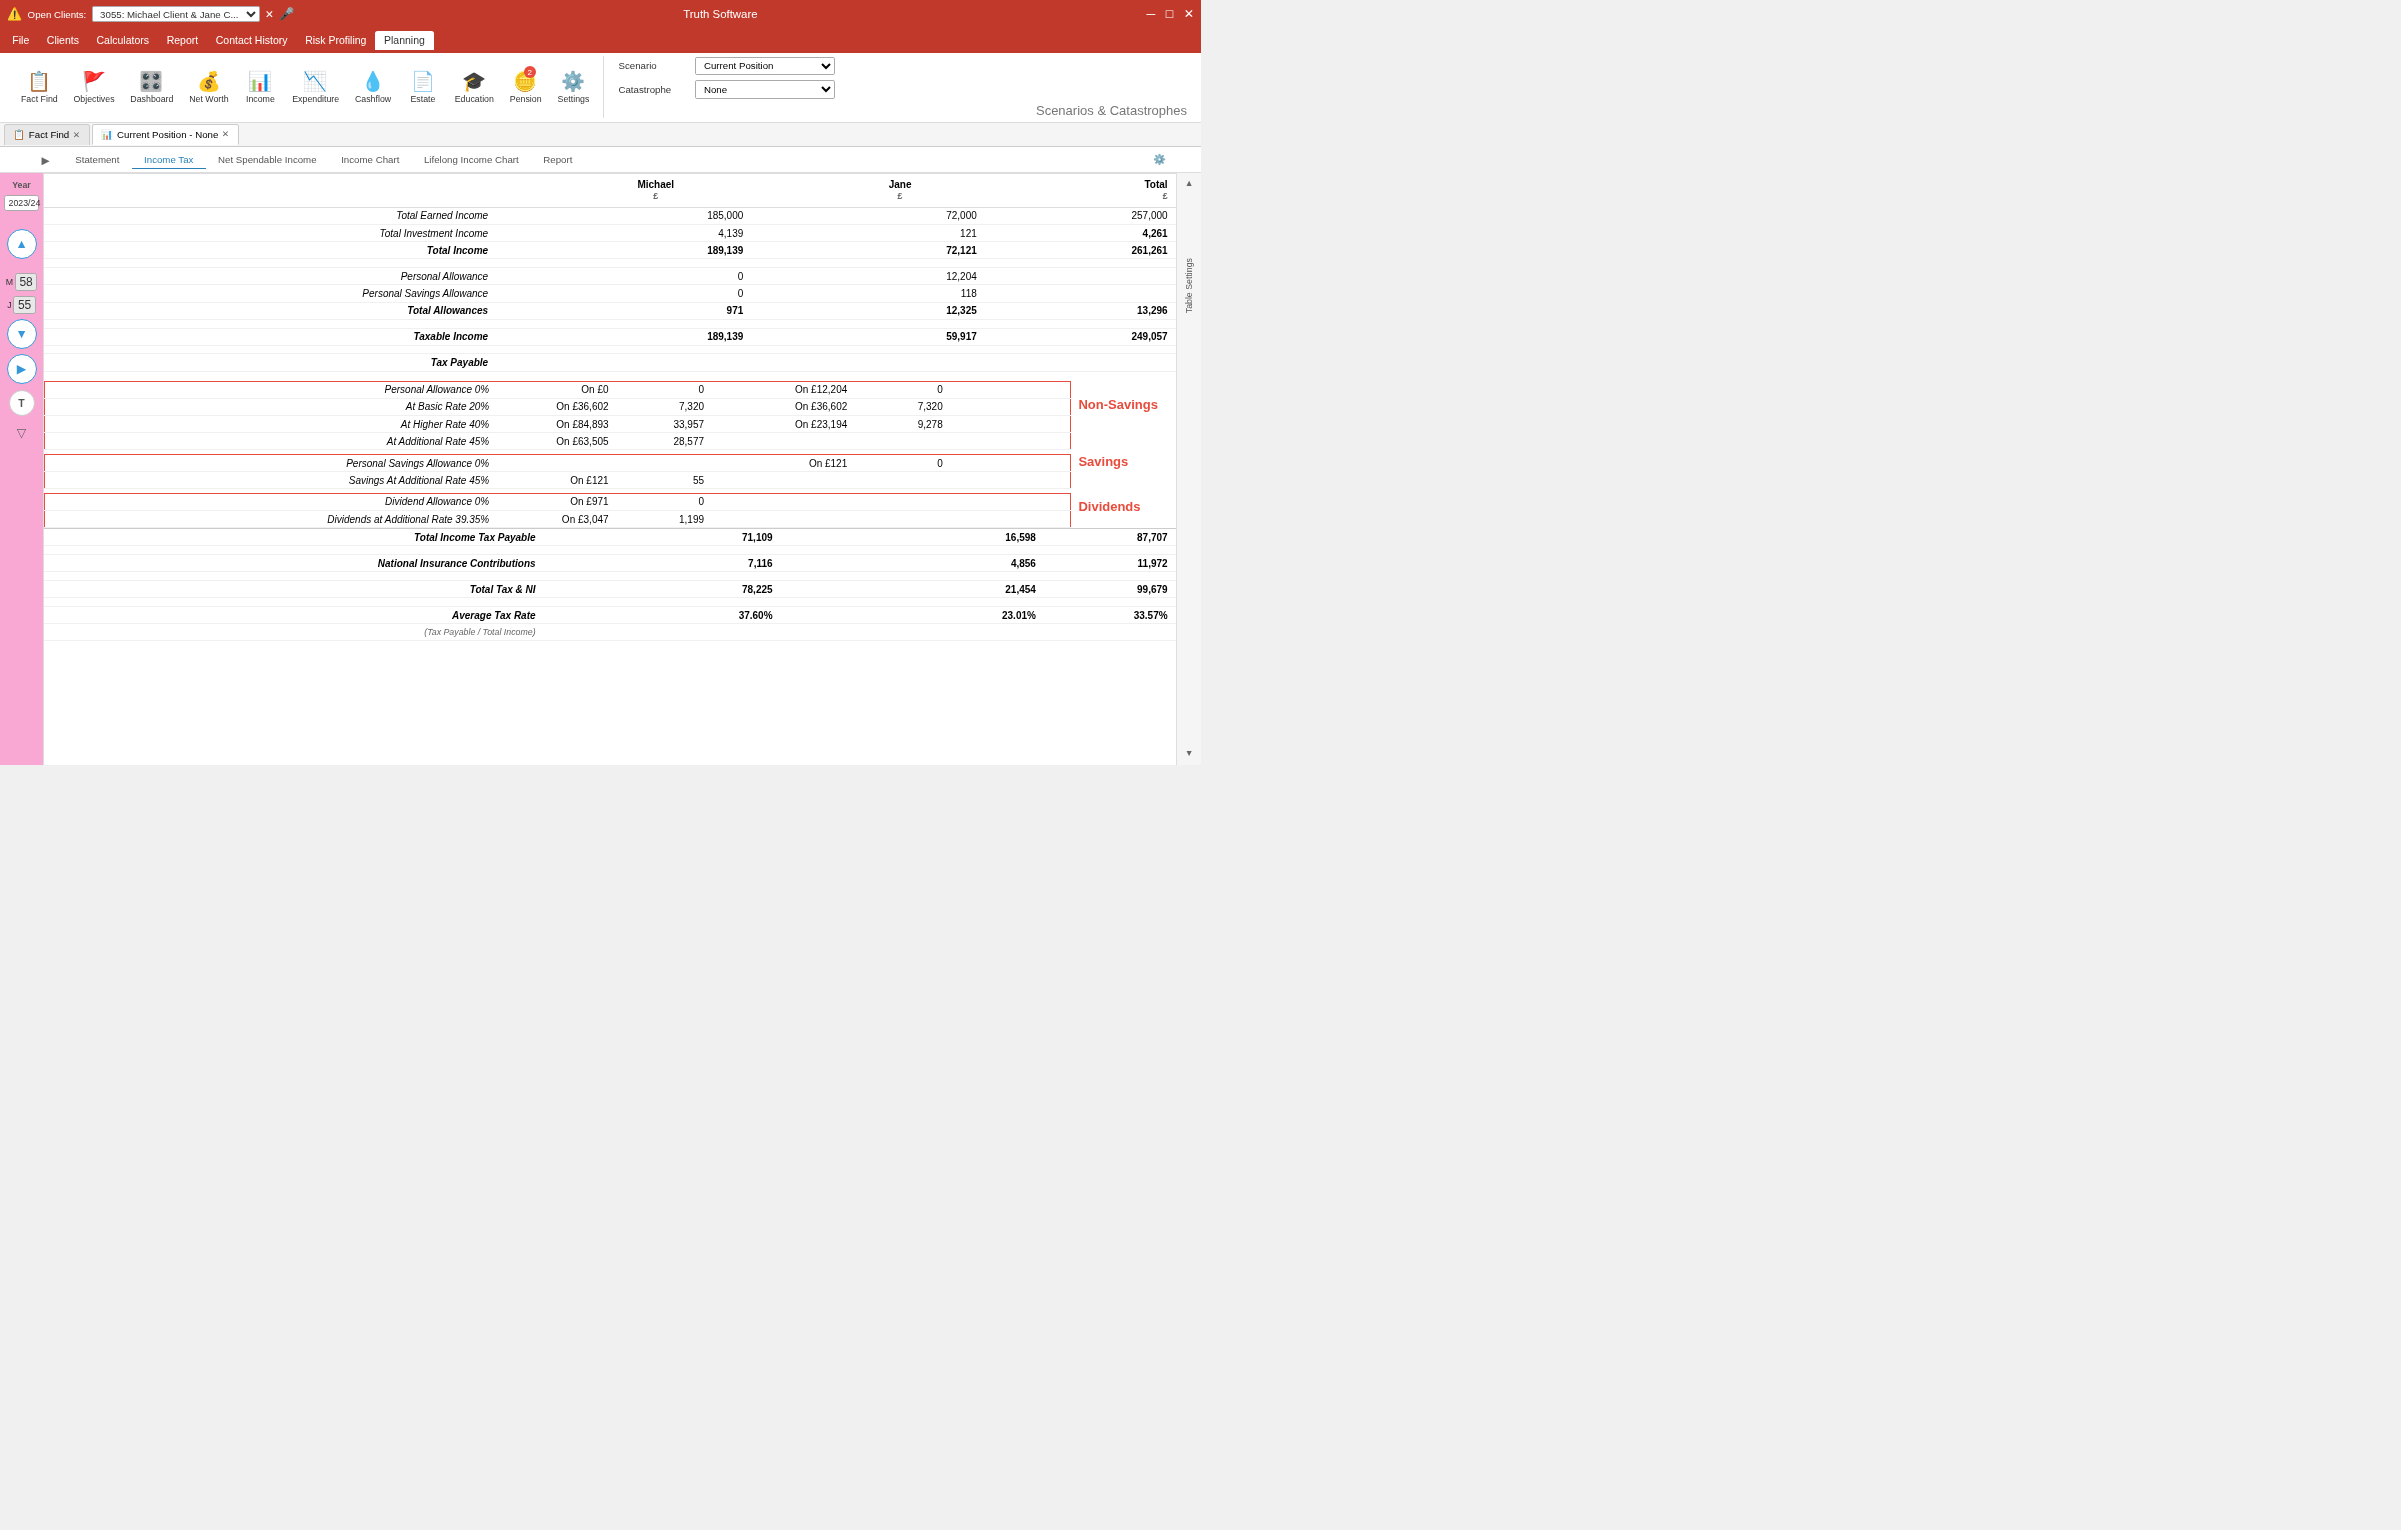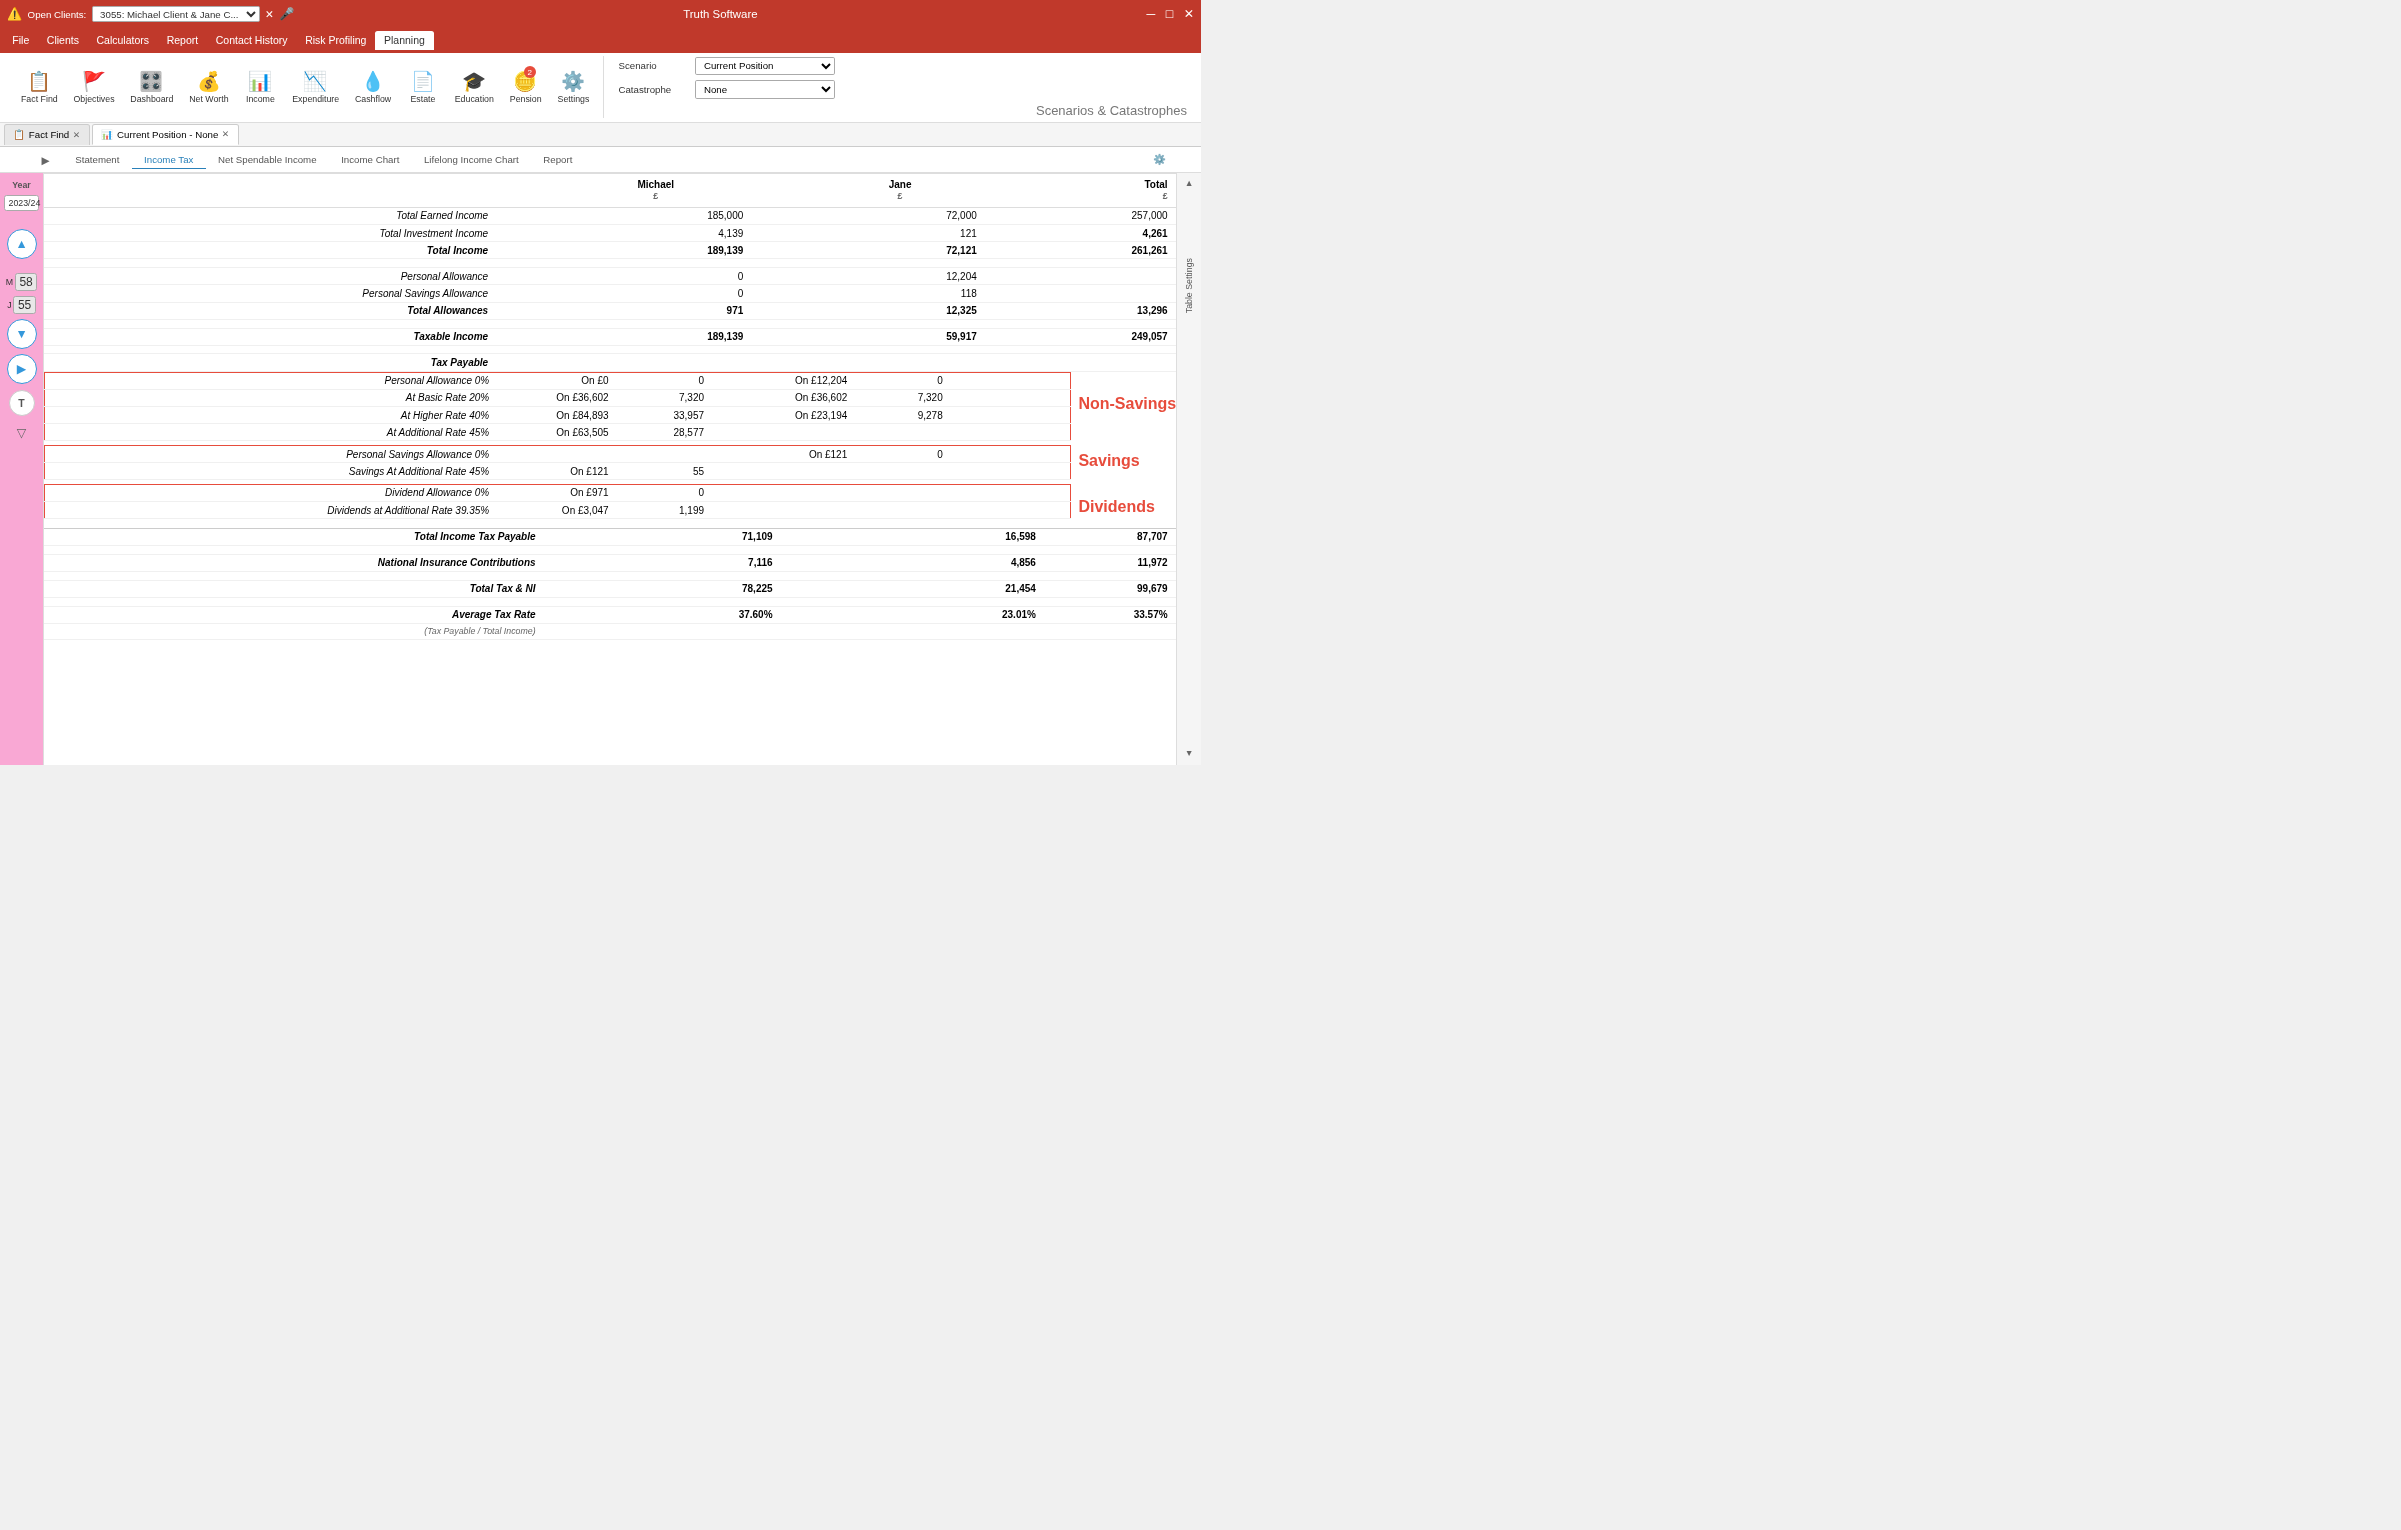--- a/index.html
+++ b/index.html
@@ -256,21 +256,21 @@
     .income-table tr.bold-row td { font-weight: bold; }
     .income-table tr.empty-row td { height: 8.8px; }
 
     
     .non-savings-box, .savings-box, .dividends-box {
       border: 1.8px solid #e74c3c;
     }
     .non-savings-label, .savings-label, .dividends-label {
       color: #e74c3c;
       font-weight: bold;
-      font-size: 16px;
+      font-size: 13px;
     }
     .sub-header { font-size: 8.8px; color: #666; }
 
     
     .pension-badge {
       position: absolute;
       background: #e74c3c;
       color: white;
       border-radius: 50%;
       width: 12.3px;
@@ -532,21 +532,21 @@
         <tr>
           <td class="label-col" style="font-weight:bold;">Tax Payable</td>
           <td colspan="5"></td>
         </tr>
       </tbody>
     </table>
 
     <div style="display:flex; align-items:flex-start; margin:0;">
       <div style="flex:1;">
 
-        <table class="income-table non-savings-box" style="border:1.8px solid #e74c3c;">
+        <table class="income-table non-savings-box" style="border:1.8px solid #e74c3c;margin-top:9px;">
           <tbody>
             <tr>
               <td class="label-col" style="width:38%;">Personal Allowance 0%</td>
               <td style="text-align:right;width:10%;">On £0</td>
               <td style="text-align:right;width:8%;">0</td>
               <td style="text-align:right;width:12%;">On £12,204</td>
               <td style="text-align:right;width:8%;">0</td>
               <td style="width:10%;"></td>
             </tr>
             <tr>

